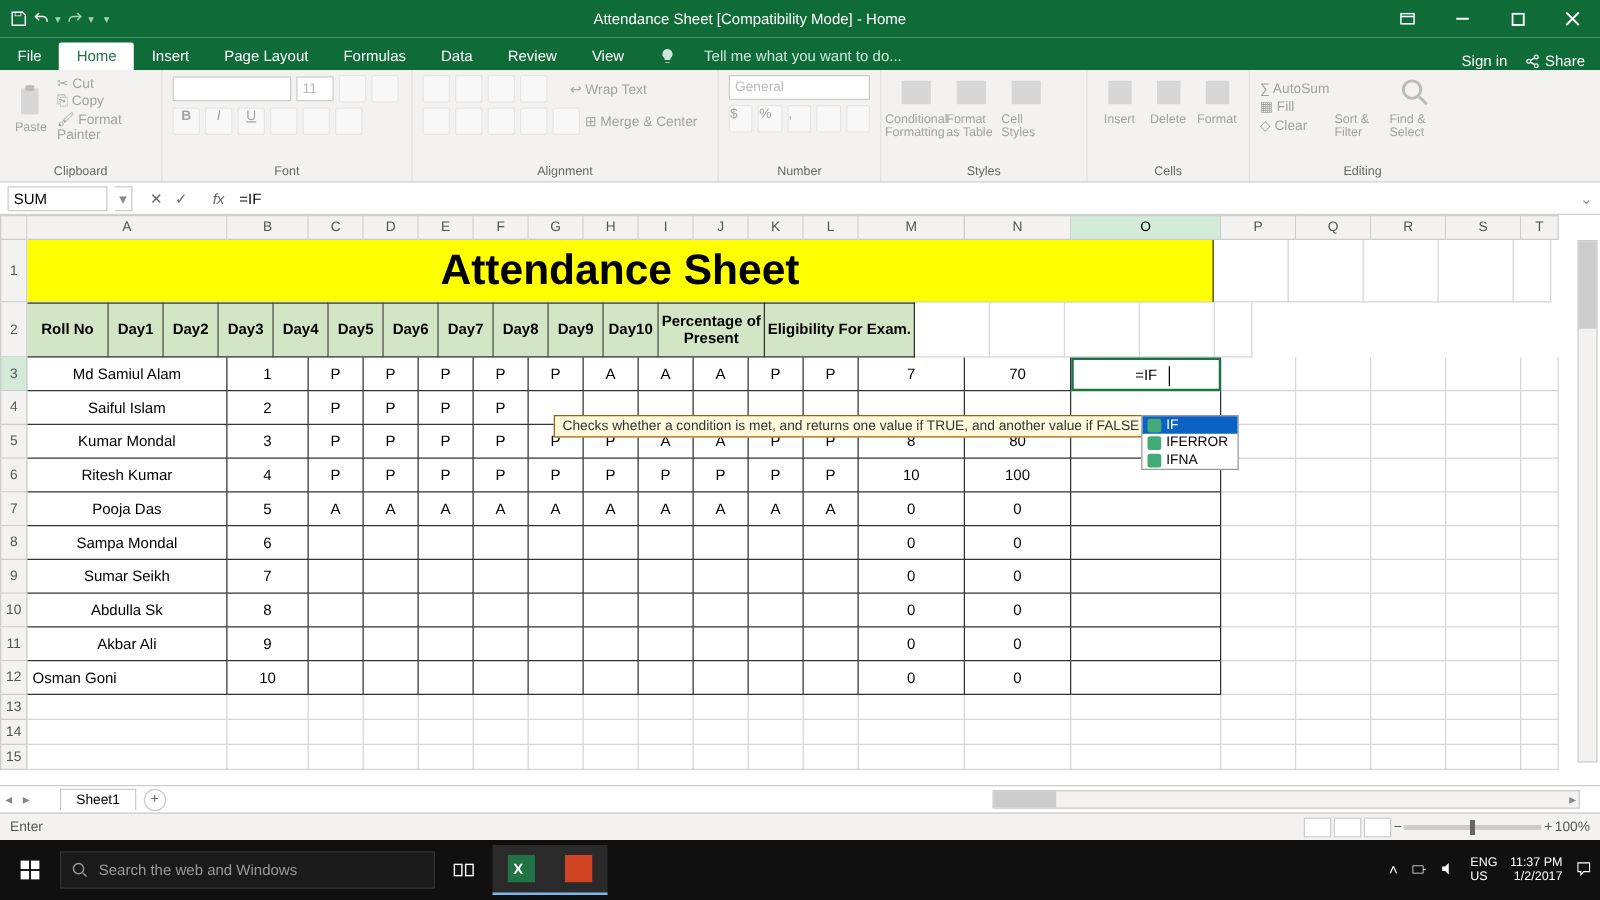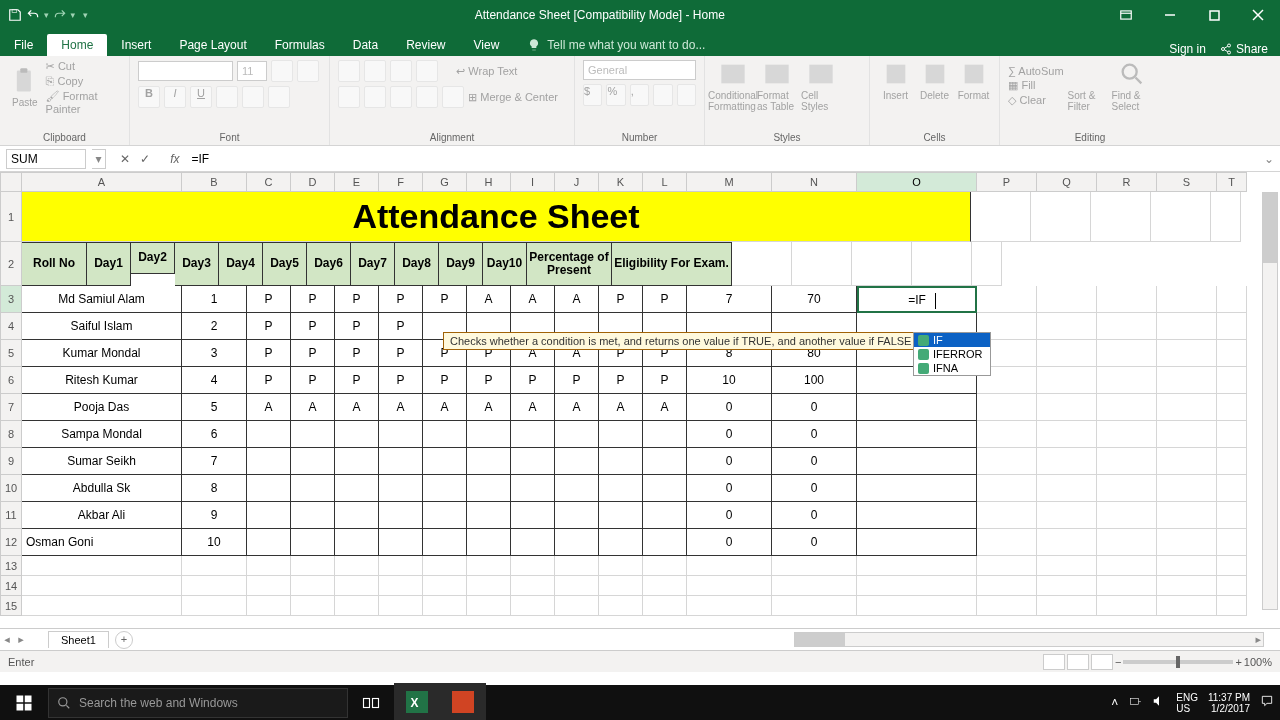--- a/index.html
+++ b/index.html
@@ -12,21 +12,21 @@
 .titlebar .title { flex: 1; text-align: center; }
 .titlebar .winctl { display: flex; }
 .titlebar .winctl div { width: 44px; height: 30px; display: flex; align-items: center; justify-content: center; }
 
 
 .tabs { height: 26px; background: #0f6b38; display: flex; align-items: flex-end; color: #fff; font-size: 12px; }
 .tabs .tab { padding: 4px 14px; cursor: pointer; }
 .tabs .tab.file { background: #0f6b38; }
 .tabs .tab.active { background: #fff; color: #217346; border-top-left-radius: 2px; border-top-right-radius: 2px; }
 .tabs .right { margin-left: auto; display: flex; gap: 14px; padding-right: 12px; }
-.tellme { display: flex; align-items: center; gap: 6px; color: #cde8d7; }
+.tellme { display: flex; align-items: center; gap: 22px; color: #cde8d7; }
 
 
 .ribbon { height: 90px; background: #f3f2f1; border-bottom: 1px solid #d4d4d4; display: flex; font-size: 11px; color: #a2a2a2; }
 .ribbon .group { border-right: 1px solid #e2e2e2; padding: 4px 8px 0; display: flex; flex-direction: column; justify-content: space-between; }
 .ribbon .group .label { text-align: center; font-size: 10px; padding-bottom: 2px; color: #666; }
 .ribbon .row { display: flex; gap: 4px; align-items: center; }
 .stub-btn { width: 22px; height: 22px; background: #f8f8f8; border: 1px solid #e6e6e6; border-radius: 2px; }
 .big-btn { width: 40px; display: flex; flex-direction: column; align-items: center; gap: 2px; font-size: 10px; }
 .big-svg { width: 28px; height: 28px; }
 .mini { font-size: 11px; }
@@ -74,21 +74,21 @@
 .shtabs .hscroll .thumbh{position:absolute;left:0;top:0;width:50px;height:100%;background:#cdcdcd;}
 
 
 .status { height: 22px; background: #f3f2f1; border-top:1px solid #ccc; display:flex; align-items:center; font-size:11px; color:#555; padding:0 8px; justify-content:space-between;}
 .status .views{display:flex;gap:2px;align-items:center;}
 .status .vbtn{width:22px;height:16px;border:1px solid #ccc;background:#fff;}
 .status .zoom{width:110px;height:4px;background:#ccc;position:relative;}
 .status .zoom .zt{position:absolute;left:53px;top:-4px;width:4px;height:12px;background:#666;}
 
 
-.taskbar { position:absolute; bottom:0; left:0; right:0; height:35px; background:#101010; display:flex; align-items:center; color:#fff; font-size:12px;}
+.taskbar { position:absolute; bottom:0; left:0; right:0; height:48px; background:#101010; display:flex; align-items:center; color:#fff; font-size:12px;}
 .taskbar .start{width:48px;display:flex;align-items:center;justify-content:center;}
 .taskbar .search{flex:0 0 300px;height:30px;background:#1a1a1a;display:flex;align-items:center;padding:0 8px;color:#999;gap:8px;border:1px solid #333;}
 .taskbar .tbtn{width:46px;height:40px;display:flex;align-items:center;justify-content:center;}
 .taskbar .tbtn.active{border-bottom:2px solid #76b9ed;background:#2a2a2a;}
 .taskbar .tray{margin-left:auto;display:flex;align-items:center;gap:10px;padding-right:6px;}
 .taskbar .clock{text-align:right;font-size:10px;line-height:1.1;}
 
 .vscroll{position:absolute;right:2px;top:20px;width:16px;height:418px;background:#f3f2f1;border:1px solid #ccc;}
 .vscroll .thumb{position:absolute;top:0;left:0;right:0;height:70px;background:#cdcdcd;}
 
@@ -357,21 +357,21 @@
         <div class="c wP"></div>
         <div class="c wQ"></div>
         <div class="c wR"></div>
         <div class="c wS"></div>
         <div class="c wT"></div>
       </div>
       <div class="r" style="height: 44px;">
         <div class="rh" style="height: 44px;">2</div>
         <div class="c wB hdrcell" style="height:44px;border:1px solid #333;border-left:none">Roll No</div>
         <div class="c wC hdrcell" style="height:44px;border:1px solid #333;border-left:none">Day1</div>
-        <div class="c wD hdrcell" style="height:32px;border:1px solid #333;border-left:none">Day2</div>
+        <div class="c wD hdrcell" style="height:44px;border:1px solid #333;border-left:none">Day2</div>
         <div class="c wE hdrcell" style="height:44px;border:1px solid #333;border-left:none">Day3</div>
         <div class="c wF hdrcell" style="height:44px;border:1px solid #333;border-left:none">Day4</div>
         <div class="c wG hdrcell" style="height:44px;border:1px solid #333;border-left:none">Day5</div>
         <div class="c wH hdrcell" style="height:44px;border:1px solid #333;border-left:none">Day6</div>
         <div class="c wI hdrcell" style="height:44px;border:1px solid #333;border-left:none">Day7</div>
         <div class="c wJ hdrcell" style="height:44px;border:1px solid #333;border-left:none">Day8</div>
         <div class="c wK hdrcell" style="height:44px;border:1px solid #333;border-left:none">Day9</div>
         <div class="c wL hdrcell" style="height:44px;border:1px solid #333;border-left:none">Day10</div>
         <div class="c wN hdrcell" style="height:44px;border:1px solid #333;border-left:none">Percentage of Present</div>
         <div class="c wO hdrcell" style="height:44px;border:1px solid #333;border-left:none">Eligibility For Exam.</div>

